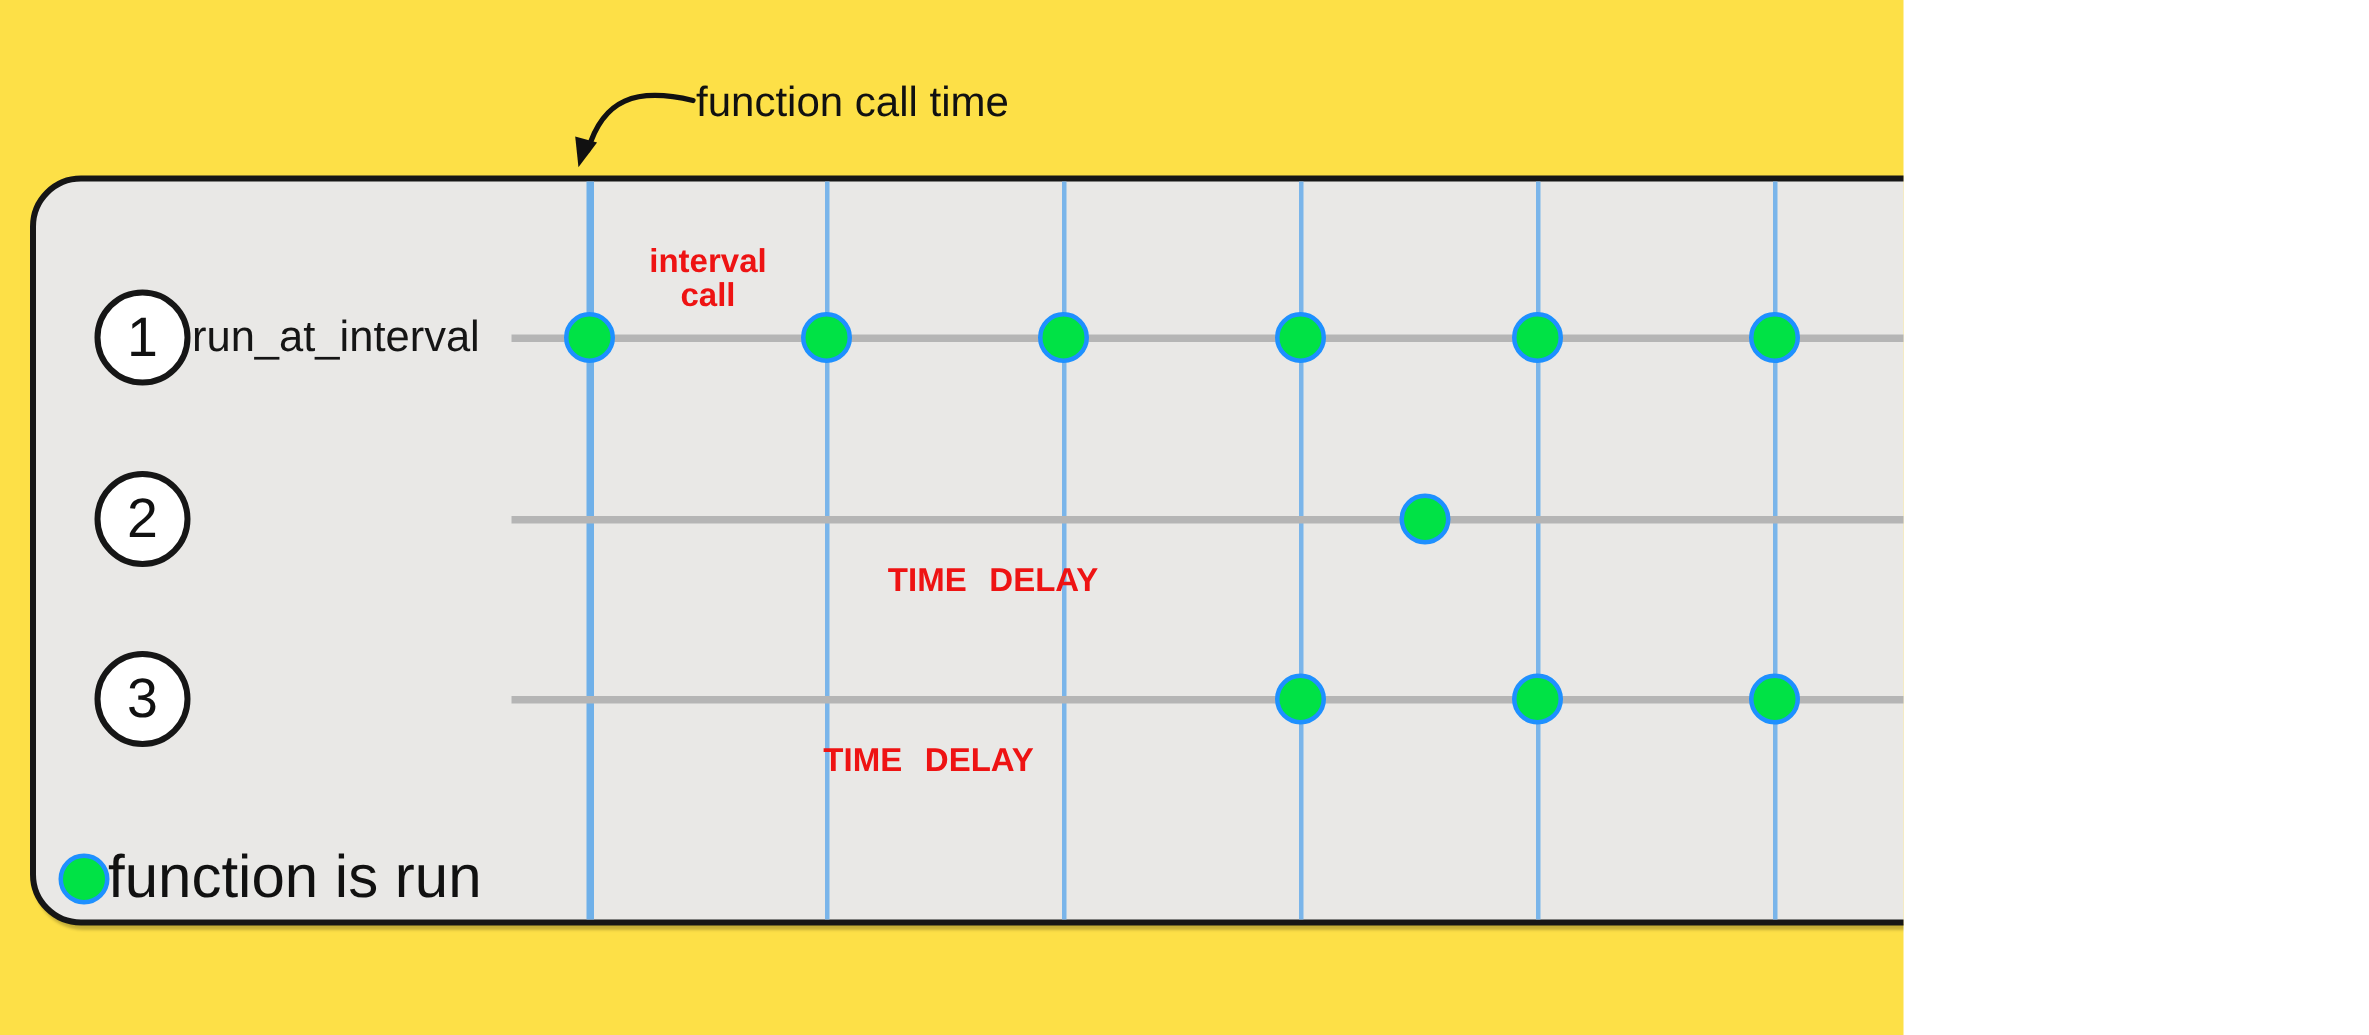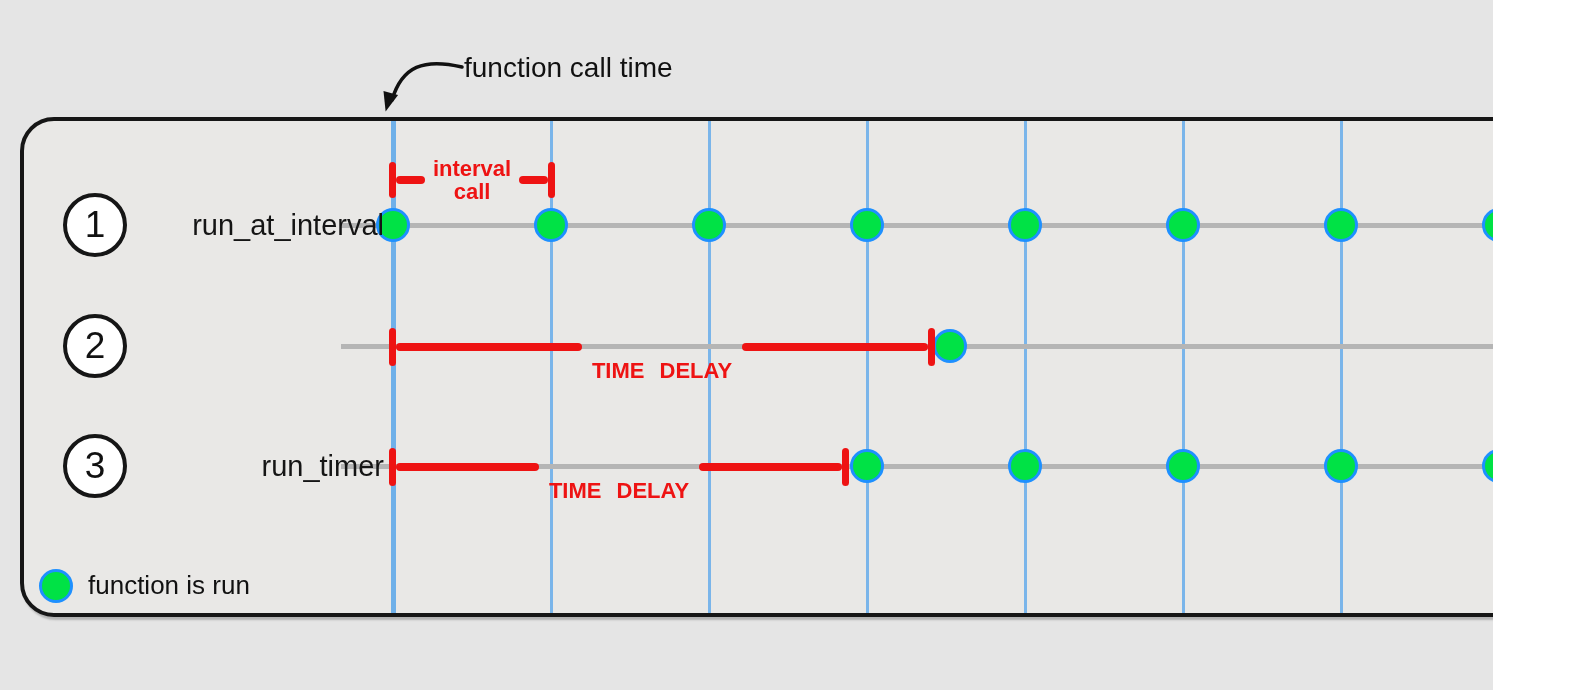--- a/index.html
+++ b/index.html
@@ -1,19 +1,19 @@
 <!DOCTYPE html>
 <html><head>
 <meta charset="utf-8">
 <style>
   html,body{margin:0;padding:0;background:#ffffff;}
   #page{
-    position:relative;width:1493px;height:690px;overflow:hidden;
+    position:relative;width:1269px;height:690px;overflow:hidden;
     font-family:"Liberation Sans","DejaVu Sans",sans-serif;color:#111;
-    background:#e5e5e5;
+    background:#fde047;
   }
   
   #panel{
     position:absolute;left:20px;top:117px;width:1523px;height:492px;
     background:#e9e8e6;border:4px solid #161616;border-radius:34px;
     box-shadow:2px 3px 2px rgba(0,0,0,0.22);
   }
   
   .vline{position:absolute;top:121px;height:492px;width:3px;background:#7ab5ea;}
   .vline.first{width:5px;background:#6fb0e9;}
@@ -21,45 +21,45 @@
   .hline{position:absolute;height:5px;background:#b5b5b5;}
   
   .numcircle{
     position:absolute;left:63px;width:56px;height:56px;border:4px solid #161616;
     border-radius:50%;background:#ffffff;display:flex;align-items:center;
     justify-content:center;font-size:37px;color:#111;
   }
   
   .rowlabel{
     position:absolute;left:128px;width:208px;height:36px;line-height:36px;
-    text-align:right;font-size:29px;color:#151515;white-space:nowrap;margin-left:48px;
+    text-align:left;font-size:29px;color:#151515;white-space:nowrap;
   }
   
   .dot{
     position:absolute;width:28px;height:28px;border-radius:50%;
     background:#00e245;border:3px solid #1e90ff;box-sizing:content-box;
   }
   
-  .marker{position:absolute;display:flex;align-items:center;}
+  .marker{position:absolute;display:flex;align-items:center;flex-direction:column;}
   .tick{flex:none;width:7px;background:#ee1313;border-radius:4px;align-self:stretch;}
   .mbar{flex:1;height:8px;background:#ee1313;border-radius:4px;}
   .mlabel{
     flex:none;color:#ee1313;font-weight:bold;font-size:22px;line-height:1.06;
     text-align:center;padding:0 8px;white-space:nowrap;
   }
   .mlabel.wide{word-spacing:9px;padding:0 10px;margin-top:47px;}
   
   #callout-text{position:absolute;left:464px;top:52px;font-size:28px;white-space:nowrap;}
   #callout-arrow{position:absolute;left:372px;top:50px;}
   
   #legend-dot{
     position:absolute;left:39px;top:569px;width:28px;height:28px;border-radius:50%;
     background:#00e245;border:3px solid #1e90ff;box-sizing:content-box;
   }
-  #legend-label{position:absolute;left:88px;top:567px;font-size:26px;line-height:36px;white-space:nowrap;}
+  #legend-label{position:absolute;left:72px;top:567px;font-size:40px;line-height:36px;white-space:nowrap;}
 </style>
 </head>
 <body>
 
 <div id="page">
 
   <svg id="callout-arrow" width="96" height="68" viewBox="0 0 96 68">
     <path d="M 90 17 C 52 8 30 16 20 50" fill="none" stroke="#111" stroke-width="3.5" stroke-linecap="round"></path>
     <path d="M 25 44 L 15 62 L 10 42 Z" fill="#111" transform="rotate(8 18 52)"></path>
   </svg>
@@ -100,21 +100,20 @@
   </div>
   <div class="rowlabel" style="top:207px">run_at_interval</div>
 
   <div class="numcircle" style="top:314px">
     <span>2</span>
   </div>
 
   <div class="numcircle" style="top:434px">
     <span>3</span>
   </div>
-  <div class="rowlabel" style="top:448px">run_timer</div>
 
   <div class="marker" style="left:389px;top:162px;width:166px;height:36px">
     <div class="tick"></div>
     <div class="mbar"></div>
     <div class="mlabel">
       <div>interval</div>
       <div>call</div>
     </div>
     <div class="mbar"></div>
     <div class="tick"></div>

